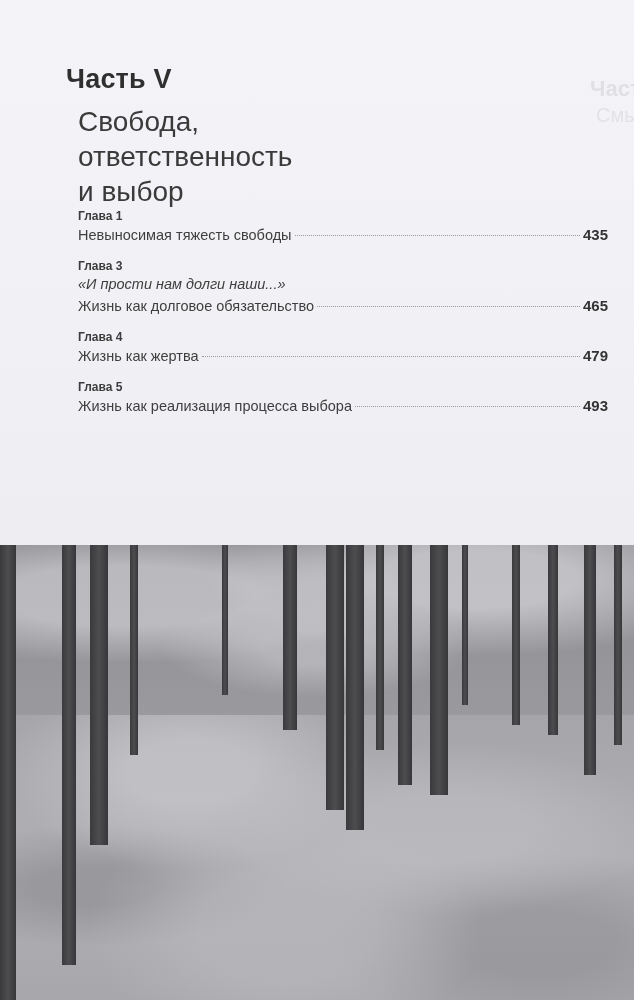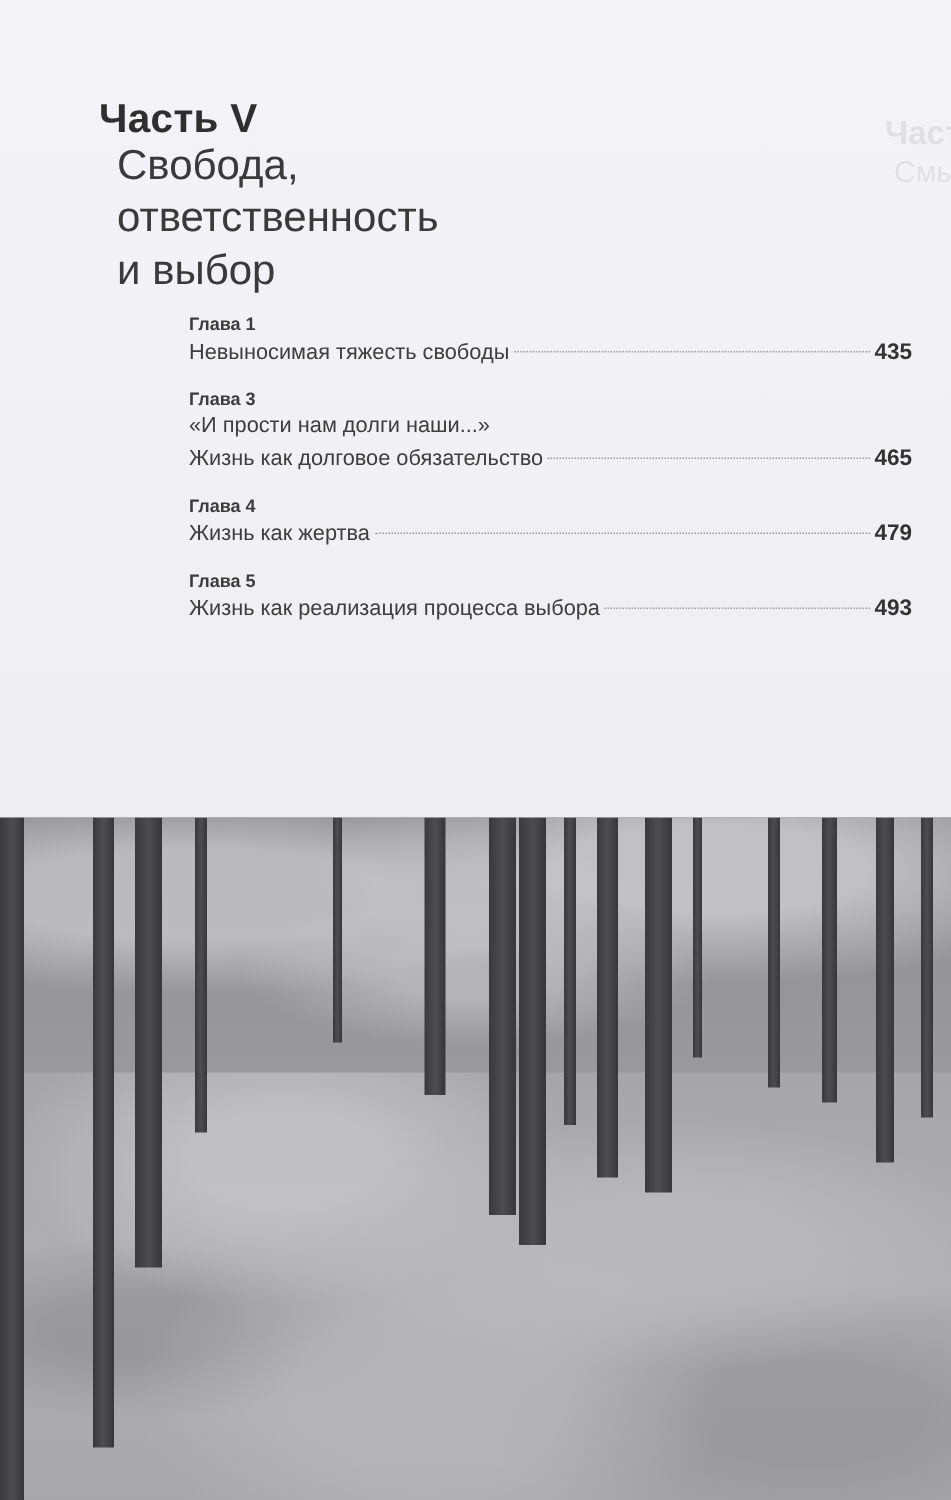--- a/index.html
+++ b/index.html
@@ -11,26 +11,26 @@
     position: relative;
   }
   .page-text { position: absolute; left: 0; top: 0; width: 634px; height: 545px;
     background: linear-gradient(180deg, #f4f3f7 0%, #f1f0f4 60%, #eeedf1 100%); }
   .ghost {
     position: absolute; left: 590px; top: 76px; color: #d9d8dc; font-size: 22px;
     font-weight: bold; white-space: nowrap; opacity: 0.7;
   }
   .ghost2 { position: absolute; left: 596px; top: 104px; color: #dcdbe0; font-size: 20px; opacity: 0.7; white-space: nowrap; }
   .part-label { position: absolute; left: 66px; top: 64px; font-size: 27px; font-weight: bold; color: #2f2f2f; letter-spacing: 0.2px; }
-  .part-title { position: absolute; left: 78px; top: 92px; font-size: 28px; line-height: 35px; color: #3a3a3a; width: 400px; }
+  .part-title { position: absolute; left: 78px; top: 104px; font-size: 28px; line-height: 35px; color: #3a3a3a; width: 400px; }
   .toc { position: absolute; left: 78px; top: 208px; width: 530px; }
-  .chapter { margin-bottom: 12px; margin-left: 48px; }
+  .chapter { margin-bottom: 12px; }
   .ch-label { font-size: 12px; font-weight: bold; color: #3c3c3c; line-height: 16px; }
   .ch-line { display: flex; align-items: baseline; font-size: 14.5px; line-height: 21px; color: #3e3e3e; }
-  .ch-sub { font-size: 14.5px; line-height: 21px; color: #3e3e3e; }
+  .ch-sub { font-size: 14.5px; line-height: 21px; color: #3e3e3e; font-style: italic; }
   .ch-title { white-space: nowrap; }
   .dots { flex: 1; margin: 0 3px; border-bottom: 1px dotted #9a9a9a; transform: translateY(-4px); }
   .ch-page { font-weight: bold; font-size: 15px; color: #333; }
   .photo { position: absolute; left: 0; top: 545px; width: 634px; height: 455px; overflow: hidden;
     background: linear-gradient(180deg, #7c7c80 0%, #8a8a8e 30%, #a7a7ab 50%, #b3b3b7 70%, #a9a9ad 100%); }
   .canopy { position: absolute; left: 0; top: 0; width: 634px; height: 170px;
     background:
       radial-gradient(ellipse at 20% 30%, rgba(220,220,225,0.55) 0 18%, transparent 40%),
       radial-gradient(ellipse at 75% 20%, rgba(225,225,230,0.6) 0 15%, transparent 40%),
       radial-gradient(ellipse at 50% 60%, rgba(210,210,215,0.5) 0 12%, transparent 35%),

